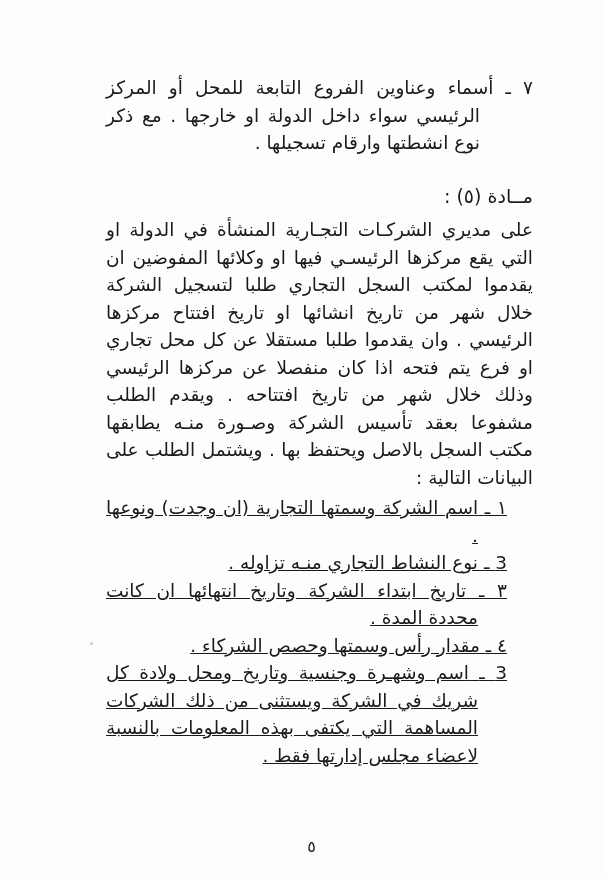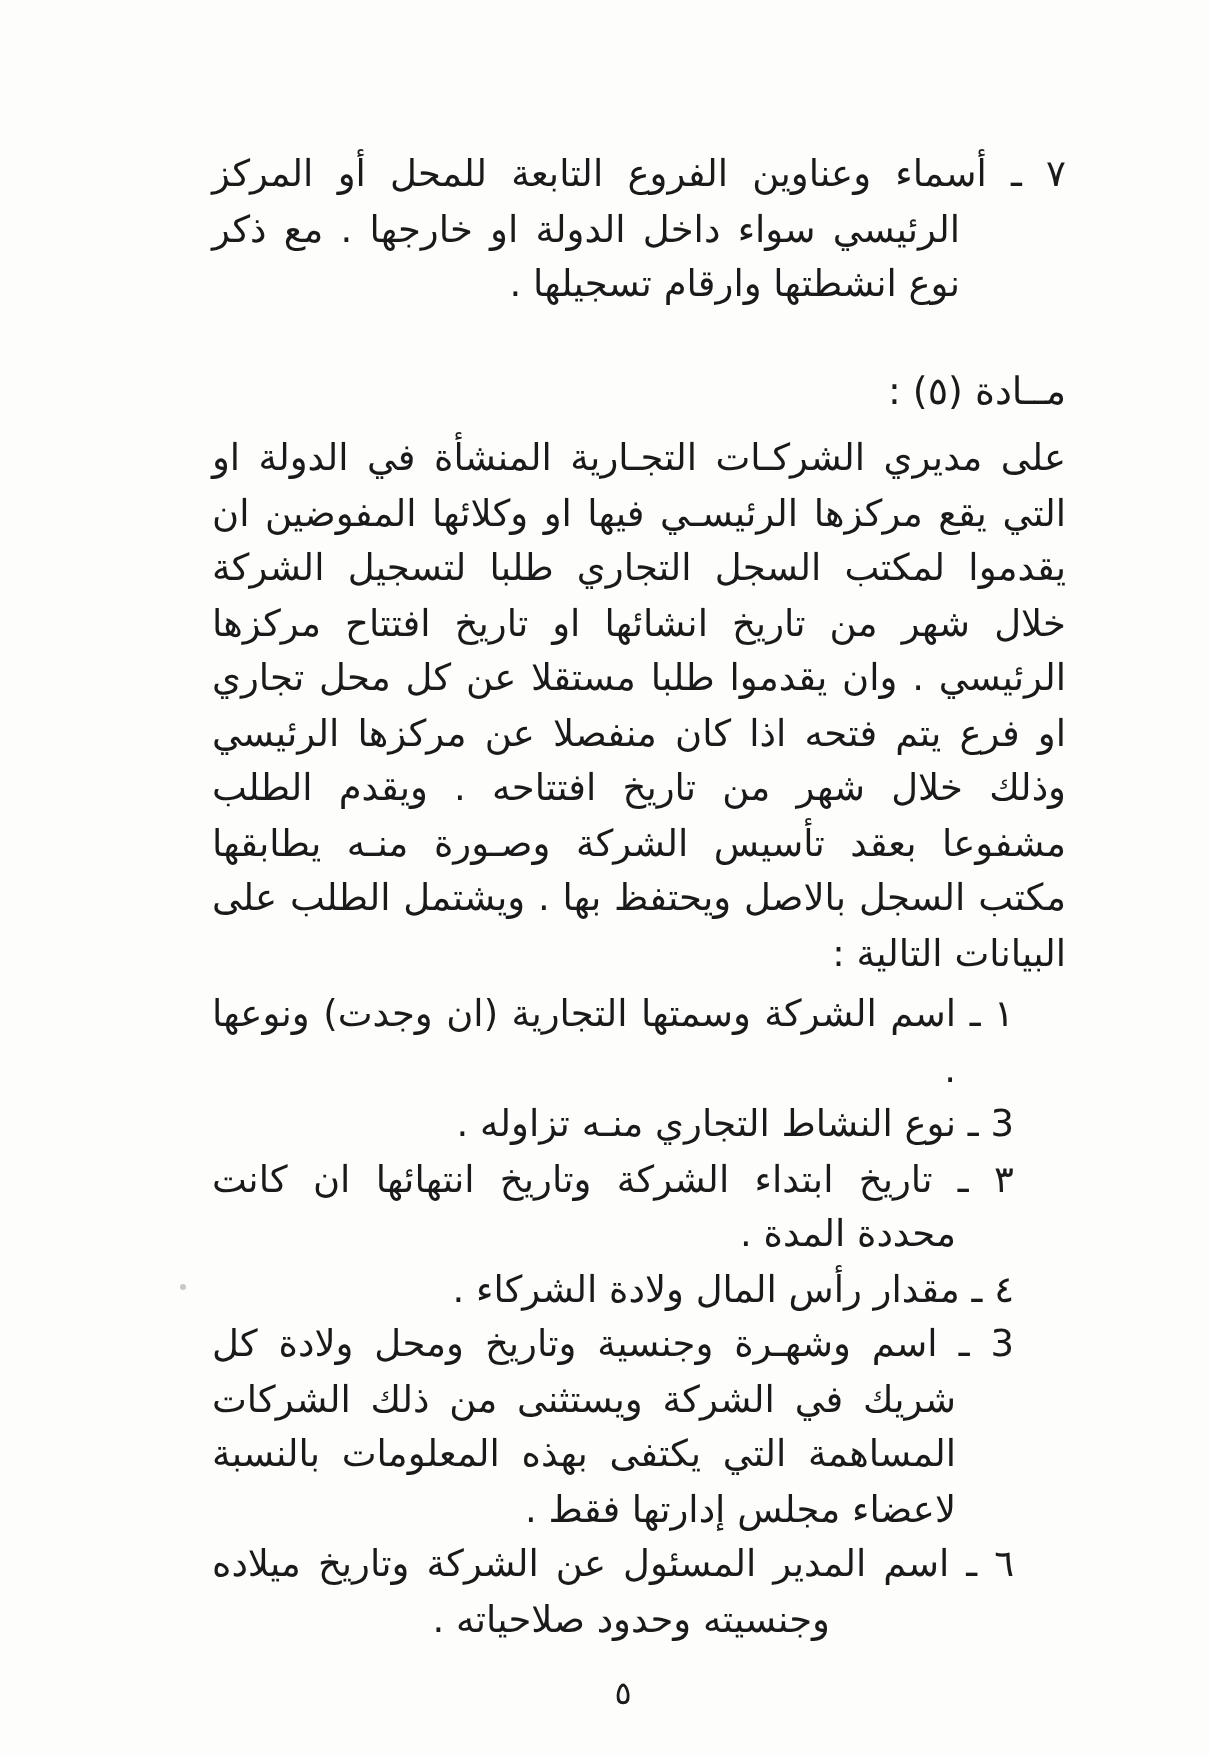--- a/index.html
+++ b/index.html
@@ -39,20 +39,21 @@
     font-size: 19px;
     font-weight: 500;
   }
   .para {
     margin: 0 0 3px 0;
   }
   .list-item {
     padding-right: 55px;
     text-indent: -29px;
     margin: 0;
+    text-decoration: underline;
   }
   
   .list-item.deep {
     padding-right: 118px;
     text-indent: -92px;
   }
   .marker {
     white-space: nowrap;
   }
   .page-number {
@@ -88,25 +89,24 @@
     <p class="heading">مــادة (٥) :</p>
 
     <p class="para">على مديري الشركـات التجـارية المنشأة في الدولة او التي يقع مركزها الرئيسـي فيها او وكلائها المفوضين ان يقدموا لمكتب السجل التجاري طلبا لتسجيل الشركة خلال شهر من تاريخ انشائها او تاريخ افتتاح مركزها الرئيسي . وان يقدموا طلبا مستقلا عن كل محل تجاري او فرع يتم فتحه اذا كان منفصلا عن مركزها الرئيسي وذلك خلال شهر من تاريخ افتتاحه . ويقدم الطلب مشفوعا بعقد تأسيس الشركة وصـورة منـه يطابقها مكتب السجل بالاصل ويحتفظ بها . ويشتمل الطلب على البيانات التالية :</p>
 
     <p class="list-item"><span class="marker">١ ـ</span> <span>اسم الشركة وسمتها التجارية (ان وجدت) ونوعها .</span></p>
 
     <p class="list-item"><span class="marker">3 ـ</span> <span>نوع النشاط التجاري منـه تزاوله .</span></p>
 
     <p class="list-item"><span class="marker">٣ ـ</span> <span>تاريخ ابتداء الشركة وتاريخ انتهائها ان كانت محددة المدة .</span></p>
 
-    <p class="list-item"><span class="marker">٤ ـ</span> <span>مقدار رأس المال ولادة الشركاء .</span></p>
+    <p class="list-item"><span class="marker">٤ ـ</span> <span>مقدار رأس وسمتها وحصص الشركاء .</span></p>
 
     <p class="list-item"><span class="marker">3 ـ</span> <span>اسم وشهـرة وجنسية وتاريخ ومحل ولادة كل شريك في الشركة ويستثنى من ذلك الشركات المساهمة التي يكتفى بهذه المعلومات بالنسبة لاعضاء مجلس إدارتها فقط .</span></p>
 
-    <p class="list-item deep"><span class="marker">٦ ـ</span> <span>اسم المدير المسئول عن الشركة وتاريخ ميلاده وجنسيته وحدود صلاحياته .</span></p>
 
   </div>
 
   <div class="speck"></div>
 
   <div class="page-number">٥</div>
 
 </div>
 
 </body></html>

